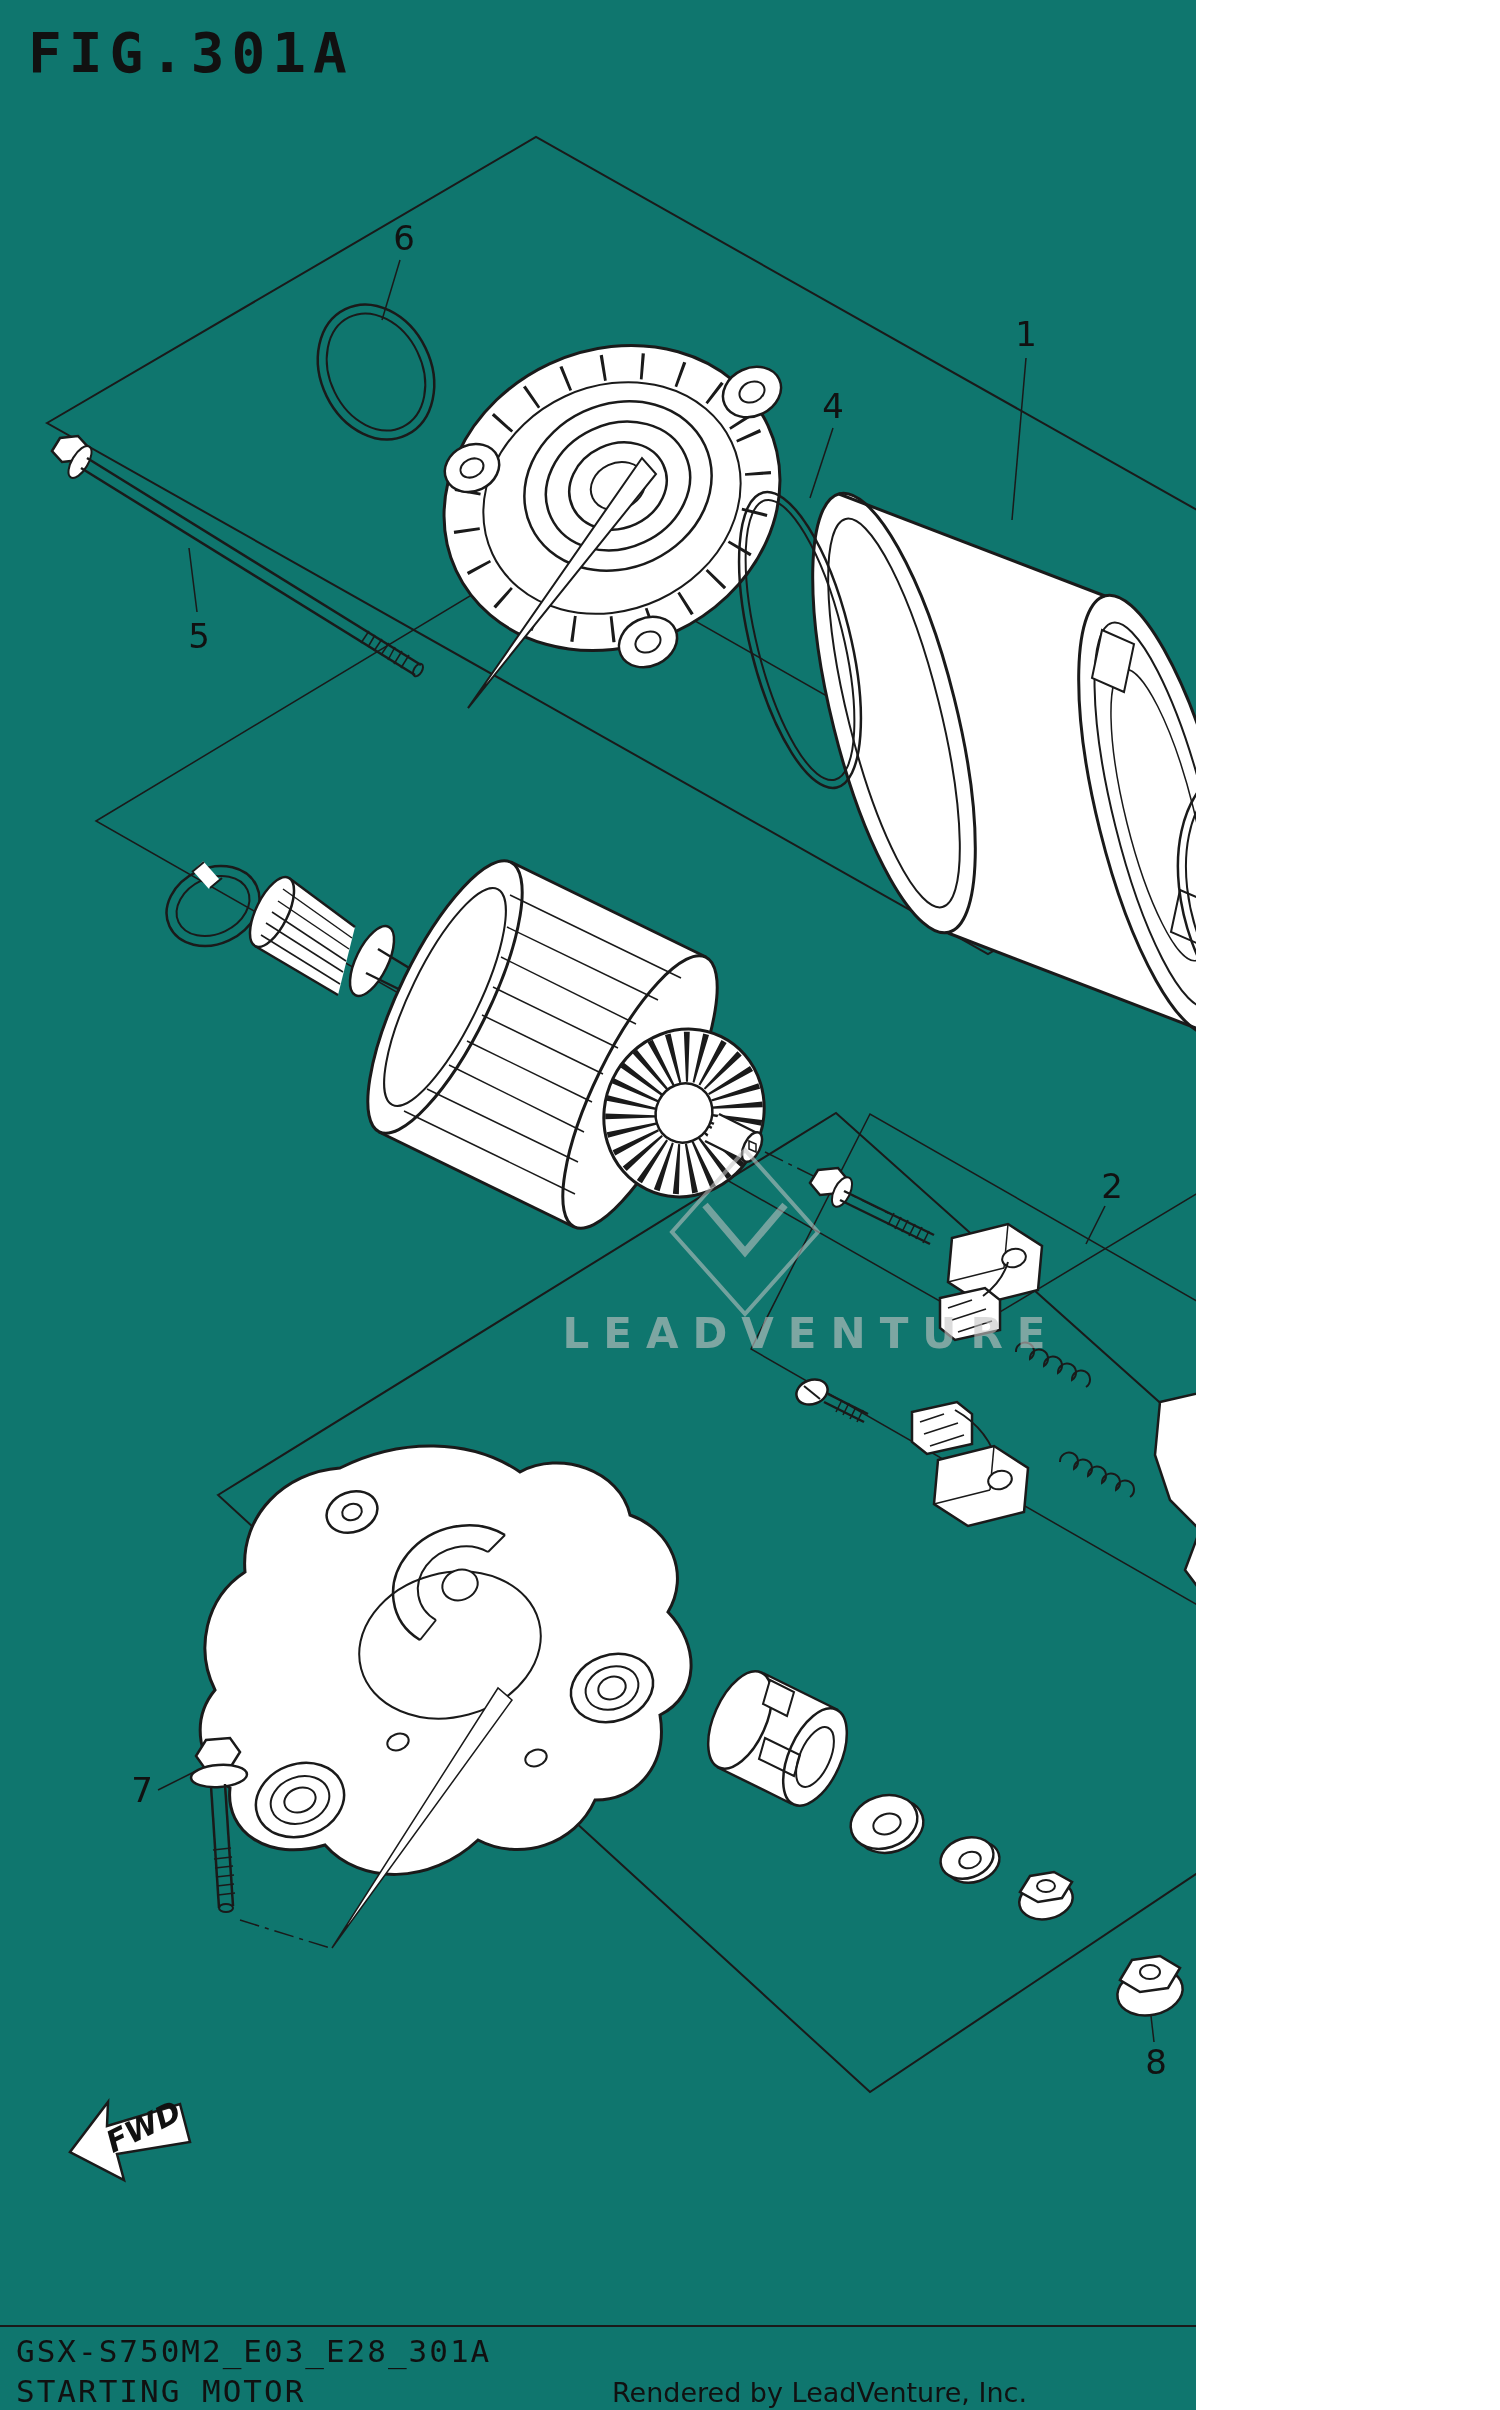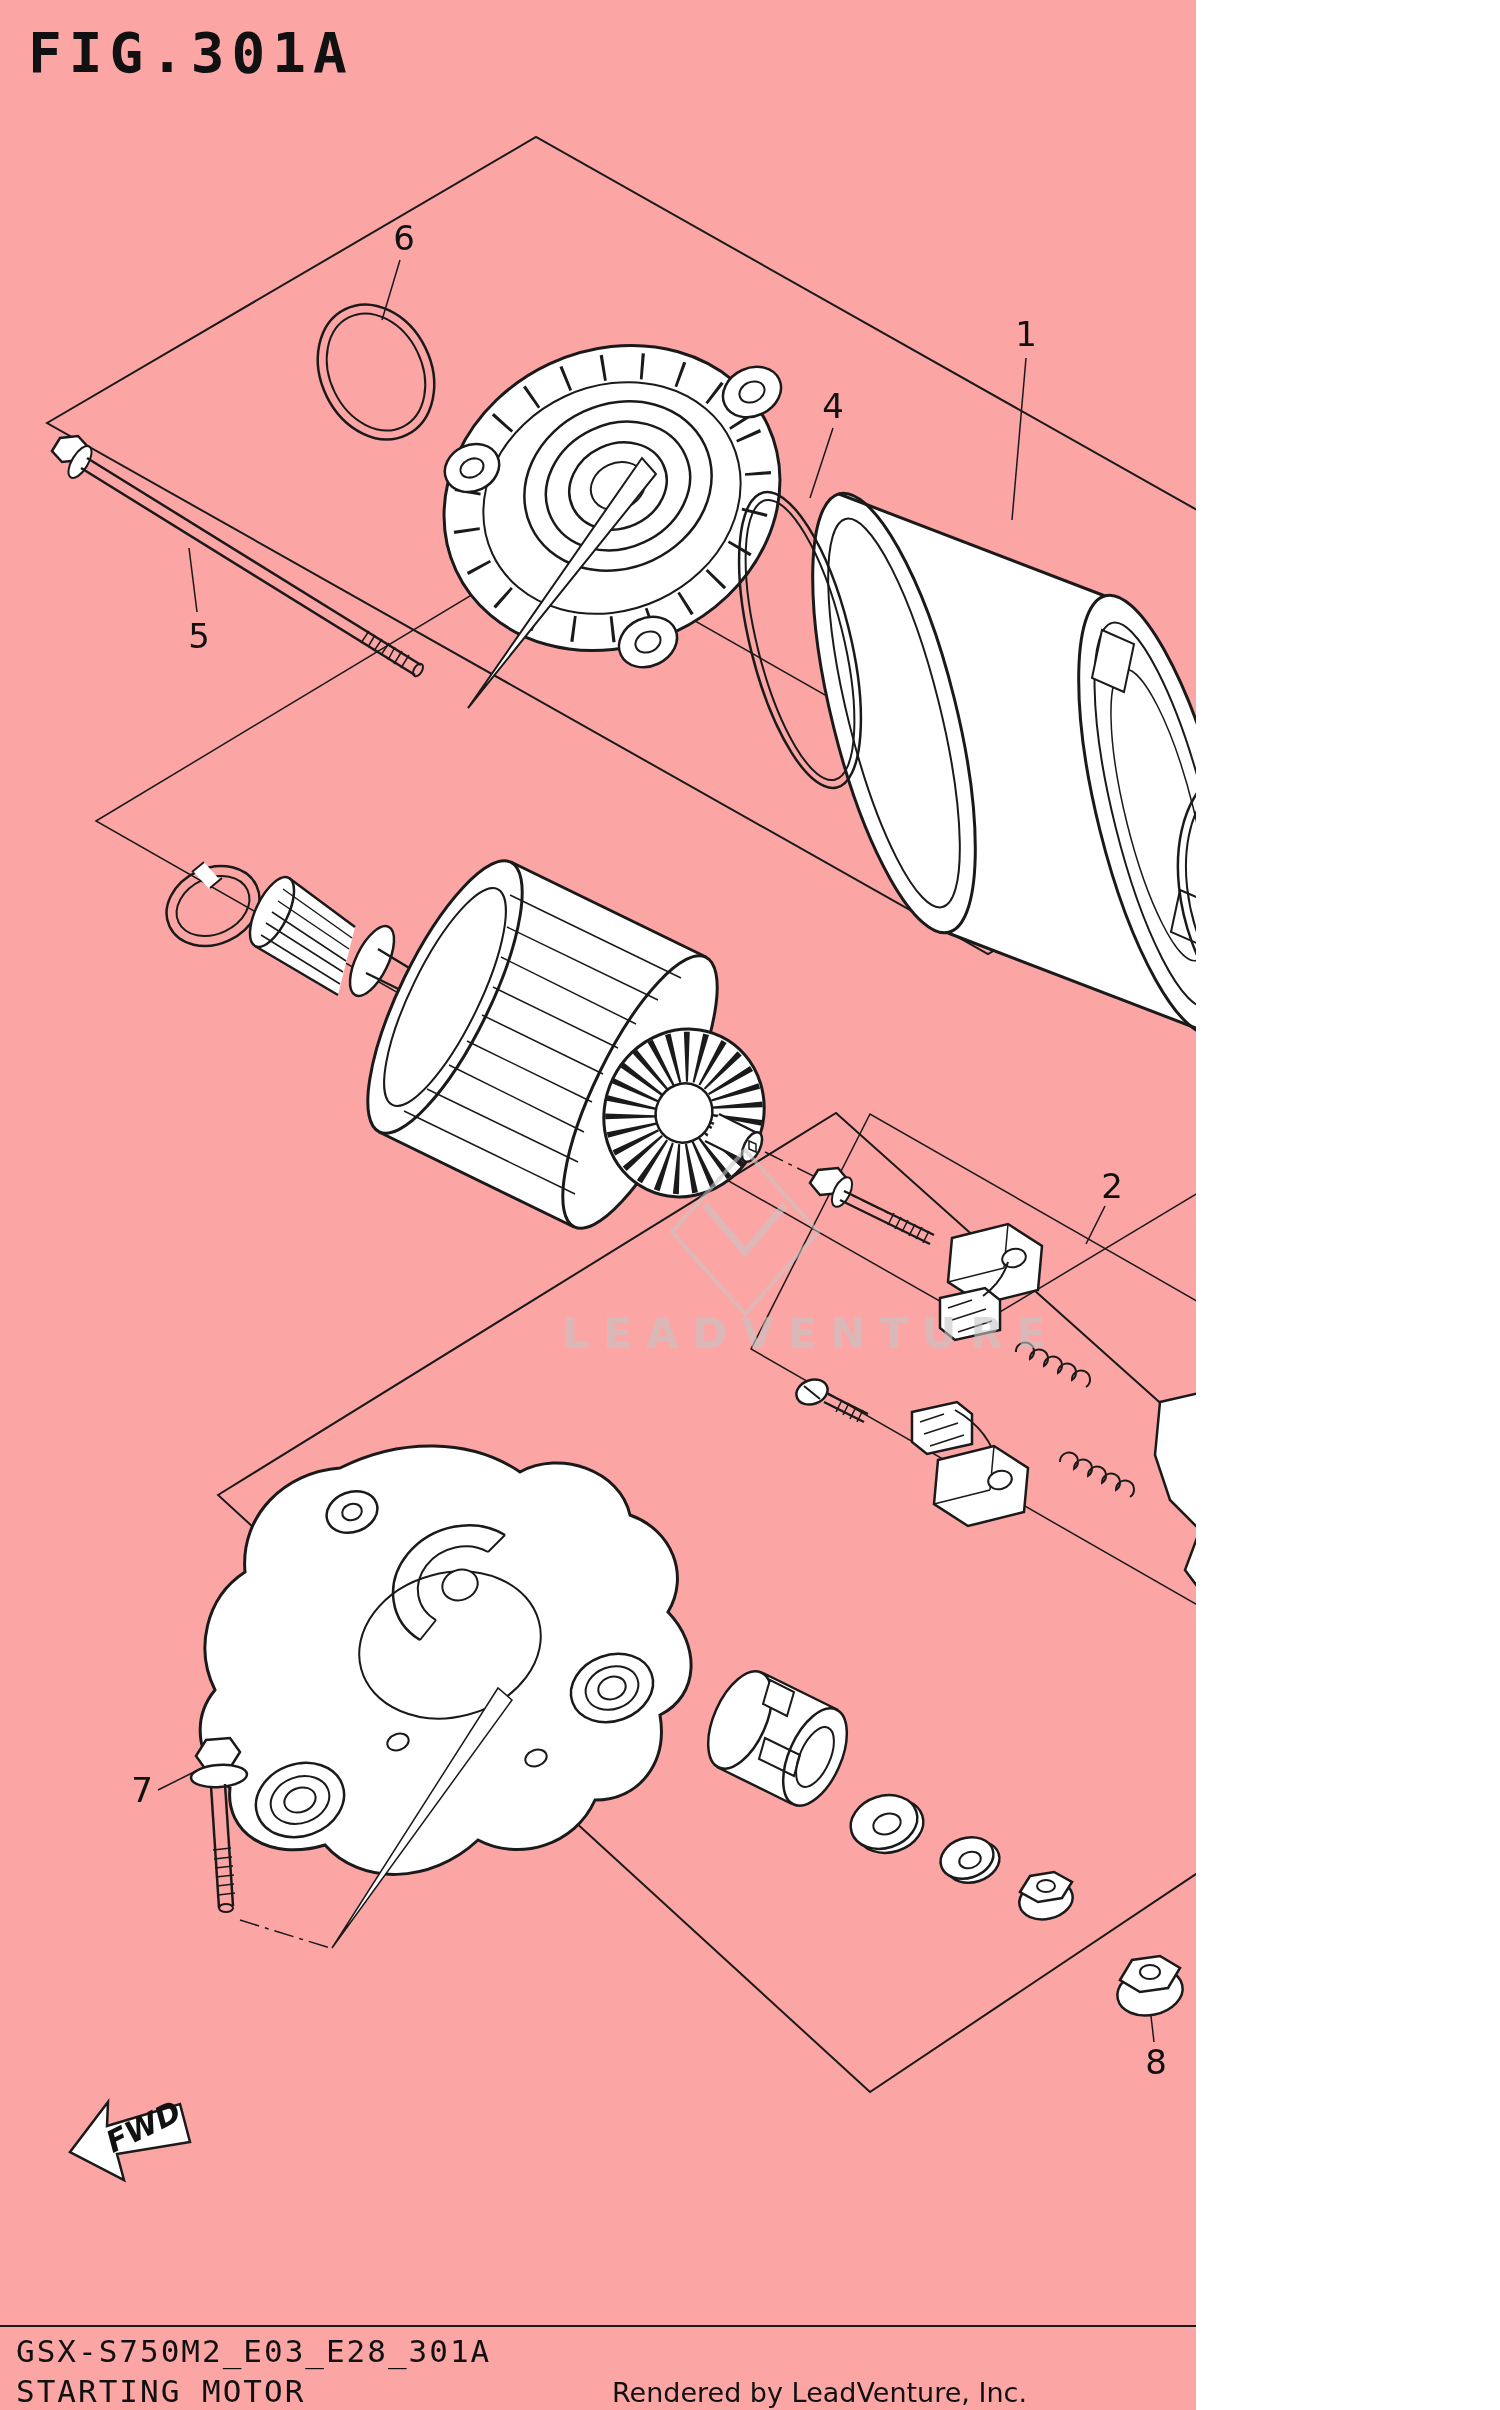--- a/index.html
+++ b/index.html
@@ -1,16 +1,16 @@
 <!DOCTYPE html>
 <html><head>
 <meta charset="utf-8">
 <style>
   html,body{margin:0;padding:0;background:#ffffff;}
-  .page{position:relative;width:1196px;height:2410px;background:#fca5a5;overflow:hidden;
+  .page{position:relative;width:1196px;height:2410px;background:#0f766e;overflow:hidden;
         font-family:"DejaVu Sans",sans-serif;}
   svg{position:absolute;left:0;top:0;}
   
   .s15{stroke:#1a1a1a;stroke-width:1.5;fill:none;}
   .s2 {stroke:#1a1a1a;stroke-width:2;fill:none;}
   .s25{stroke:#1a1a1a;stroke-width:2.5;fill:none;}
   .s3 {stroke:#1a1a1a;stroke-width:3;fill:none;}
   .f  {fill:#ffffff;}
   .solid{fill:#ffffff;stroke:none;}
   .dashdot{stroke:#1a1a1a;stroke-width:1.5;fill:none;stroke-dasharray:20 6 4 6;}

